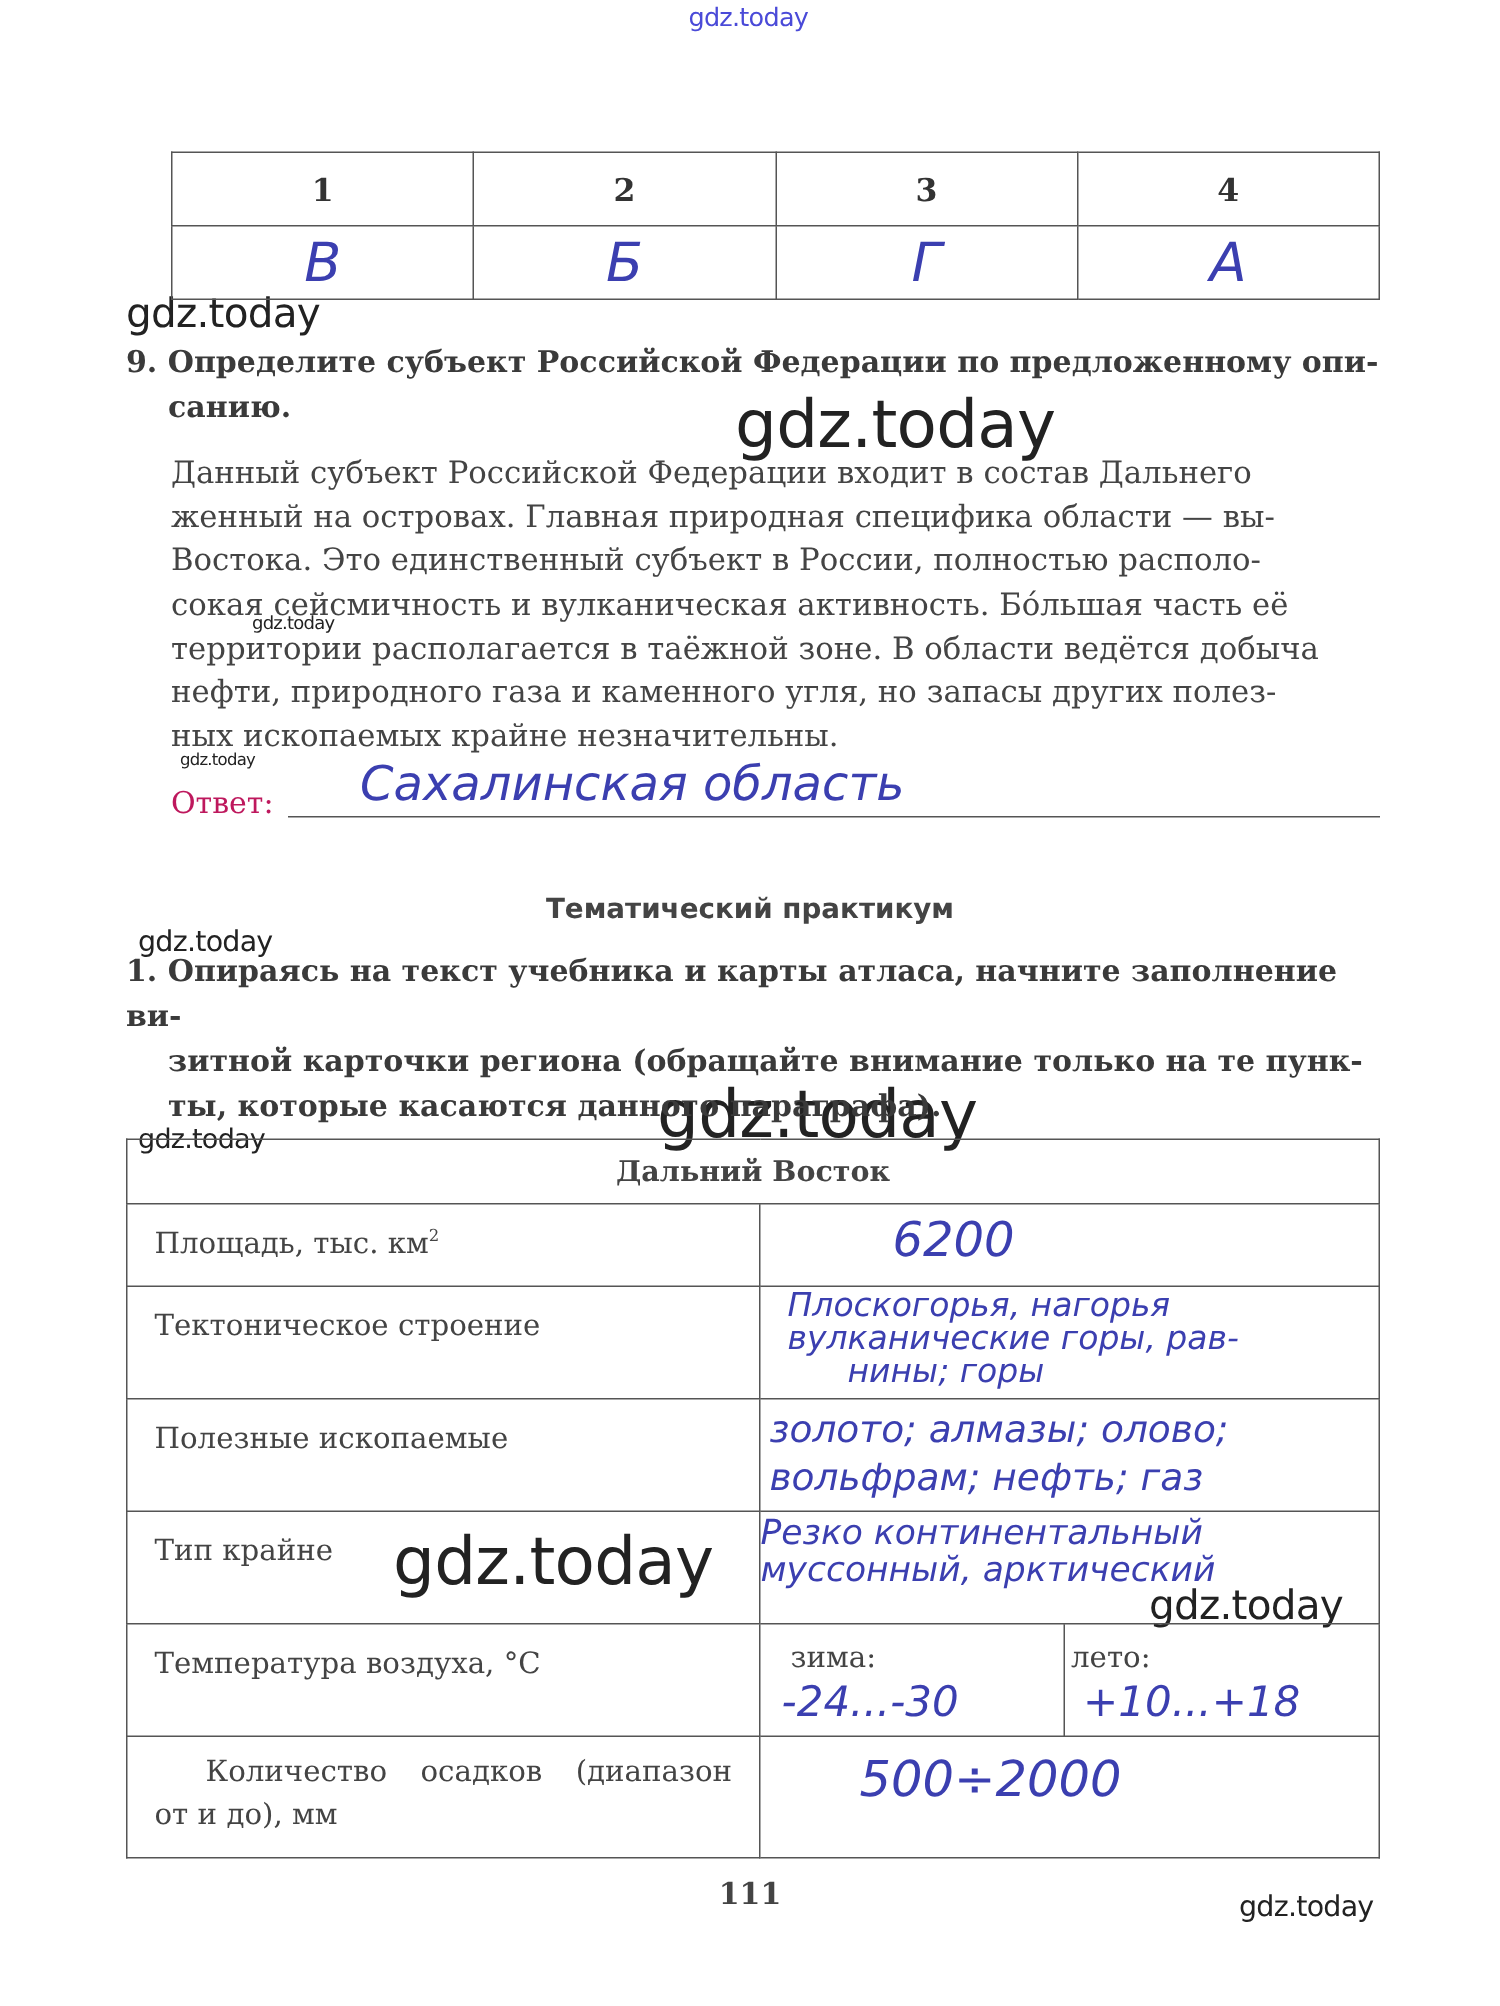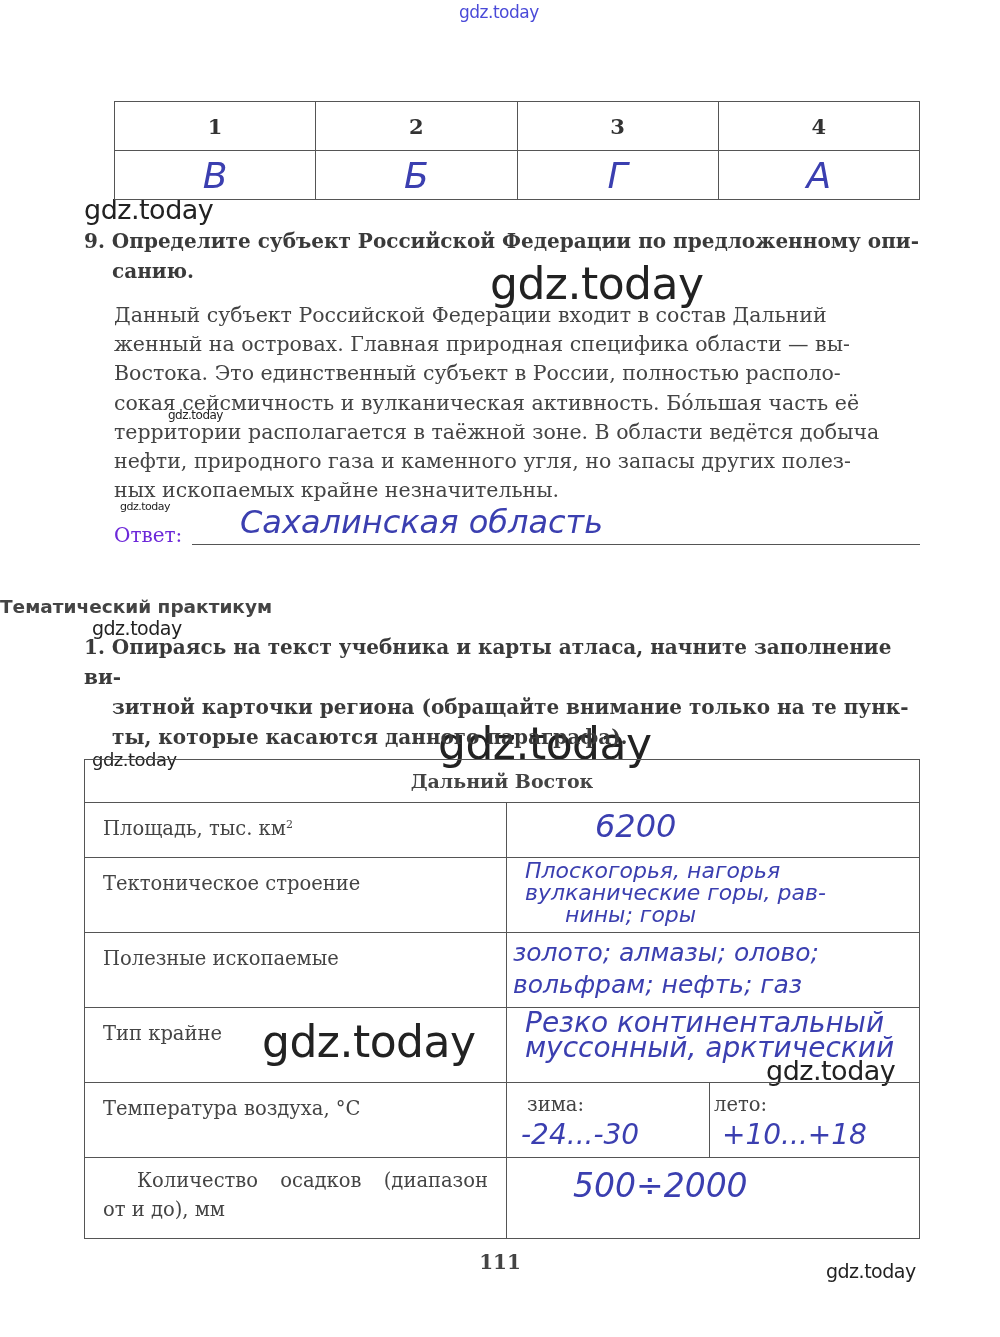--- a/index.html
+++ b/index.html
@@ -66,34 +66,34 @@
   </tr>
 </tbody>
   </table>
 
 <div class="abs q" style="left:84px;top:226px;width:840px;">
   <div>9. Определите субъект Российской Федерации по предложенному опи-</div>
   <div style="padding-left:28px;">санию.</div>
 </div>
 
 <div class="abs body-text" style="left:114px;top:301px;width:808px;">
-  <div>Данный субъект Российской Федерации входит в состав Дальний</div>
+  <div>Данный субъект Российской Федерации входит в состав Дальнего</div>
   <div>женный на островах. Главная природная специфика области — вы-</div>
   <div>Востока. Это единственный субъект в России, полностью располо-</div>
   <div>сокая сейсмичность и вулканическая активность. Бóльшая часть её</div>
   <div>территории располагается в таёжной зоне. В области ведётся добыча</div>
   <div>нефти, природного газа и каменного угля, но запасы других полез-</div>
   <div>ных ископаемых крайне незначительны.</div>
 </div>
 
-<div class="abs" style="left:114px;top:523px;font-size:20px;color:#6d28d9;">Ответ:</div>
+<div class="abs" style="left:114px;top:523px;font-size:20px;color:#be185d;">Ответ:</div>
 <div class="abs" id="answer-line"></div>
 <div class="abs hand" style="left:240px;top:503px;font-size:32px;">Сахалинская область</div>
 
-<div class="abs section-title" style="left:0;width:1000px;top:596px;">Тематический практикум</div>
+<div class="abs section-title" style="left:0;width:1000px;text-align:center;top:596px;">Тематический практикум</div>
 
 <div class="abs q" style="left:84px;top:632px;width:840px;">
   <div>1. Опираясь на текст учебника и карты атласа, начните заполнение ви-</div>
   <div style="padding-left:28px;">зитной карточки региона (обращайте внимание только на те пунк-</div>
   <div style="padding-left:28px;">ты, которые касаются данного параграфа).</div>
 </div>
 
 <table id="card" class="abs">
   <tbody>
       <tr>
@@ -120,21 +120,21 @@
     <td class="val" colspan="2">
       <div class="hand hw" style="left:6px;top:4px;font-size:25px;line-height:32px;">
         <div>золото; алмазы; олово;</div>
         <div>вольфрам; нефть; газ</div>
       </div>
     </td>
   </tr>
   <tr style="height:75px;">
     <td class="lbl">Тип крайне</td>
     <td class="val" colspan="2">
-      <div class="hand hw" style="left:18px;top:2px;font-size:28px;line-height:25px;">
+      <div class="hand hw" style="left:0;top:2px;font-size:23px;line-height:25px;">
         <div>Резко континентальный</div>
         <div>муссонный, арктический</div>
       </div>
     </td>
   </tr>
   <tr style="height:75px;">
     <td class="lbl">Температура воздуха, °С</td>
     <td class="val" style="width:200px;">
       <div style="position:absolute;left:20px;top:10px;">зима:</div>
       <div class="hand hw" style="left:14px;top:38px;font-size:28px;">-24...-30</div>

